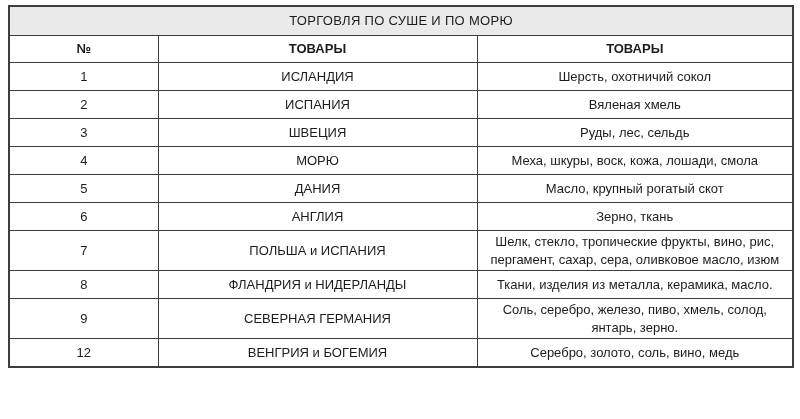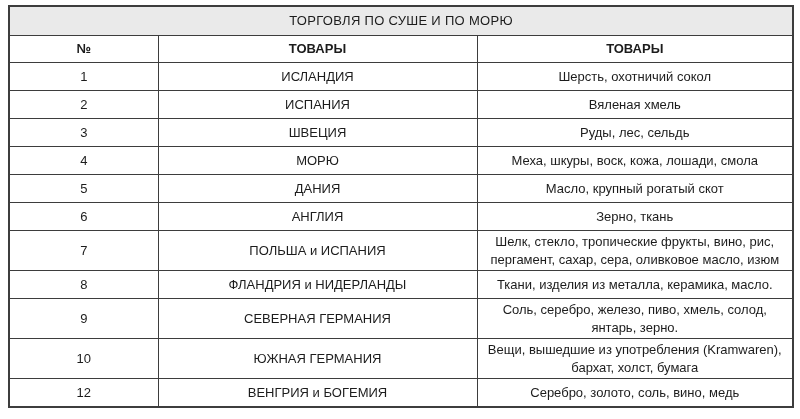--- a/index.html
+++ b/index.html
@@ -113,24 +113,19 @@
         <td>8</td>
         <td>ФЛАНДРИЯ и НИДЕРЛАНДЫ</td>
         <td>Ткани, изделия из металла, керамика, масло.</td>
       </tr>
       <tr>
         <td>9</td>
         <td>СЕВЕРНАЯ ГЕРМАНИЯ</td>
         <td>Соль, серебро, железо, пиво, хмель, солод, янтарь, зерно.</td>
       </tr>
       <tr>
-        <td>10</td>
-        <td>ЮЖНАЯ ГЕРМАНИЯ</td>
-        <td>Вещи, вышедшие из употребления (Kramwaren), бархат, холст, бумага</td>
-      </tr>
-      <tr>
         <td>12</td>
         <td>ВЕНГРИЯ и БОГЕМИЯ</td>
         <td>Серебро, золото, соль, вино, медь</td>
       </tr>
     </tbody>
   </table>
 </div>
 
 </body></html>

